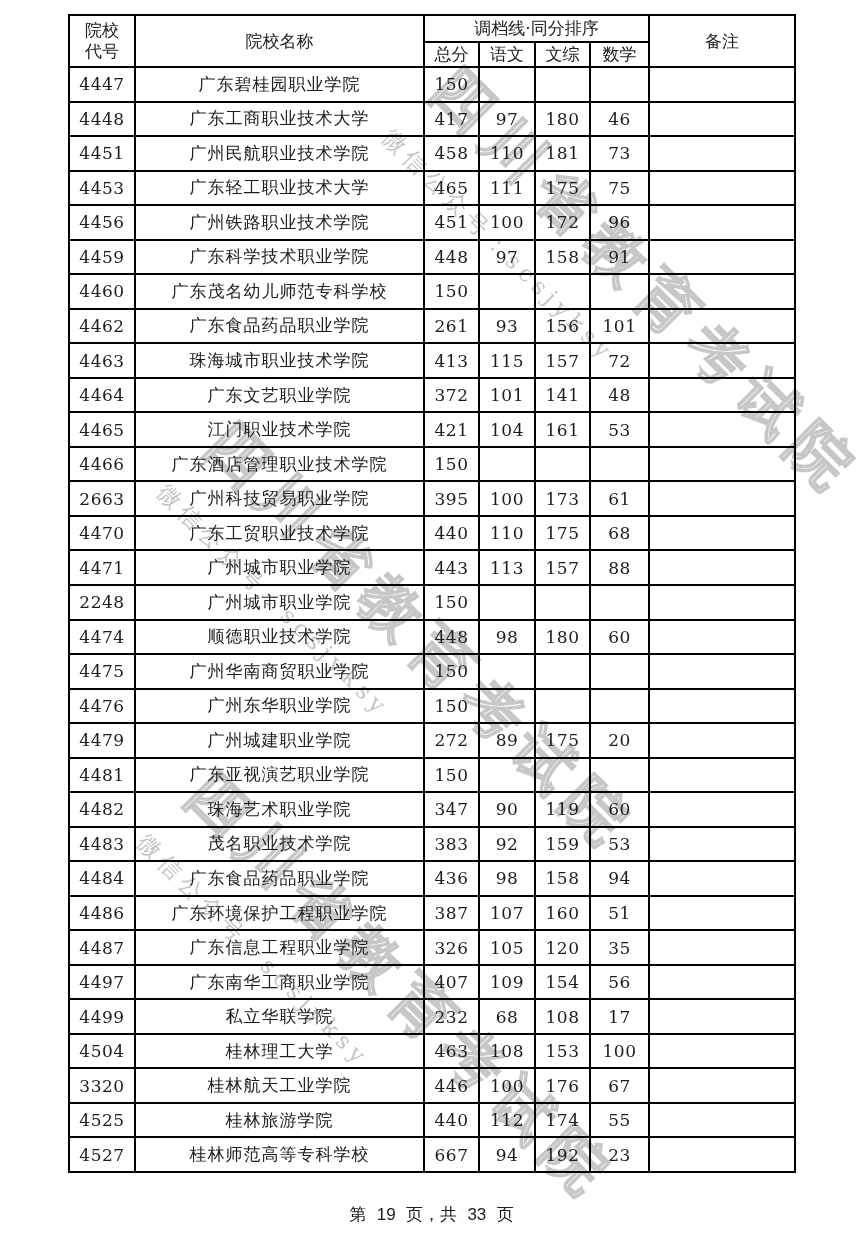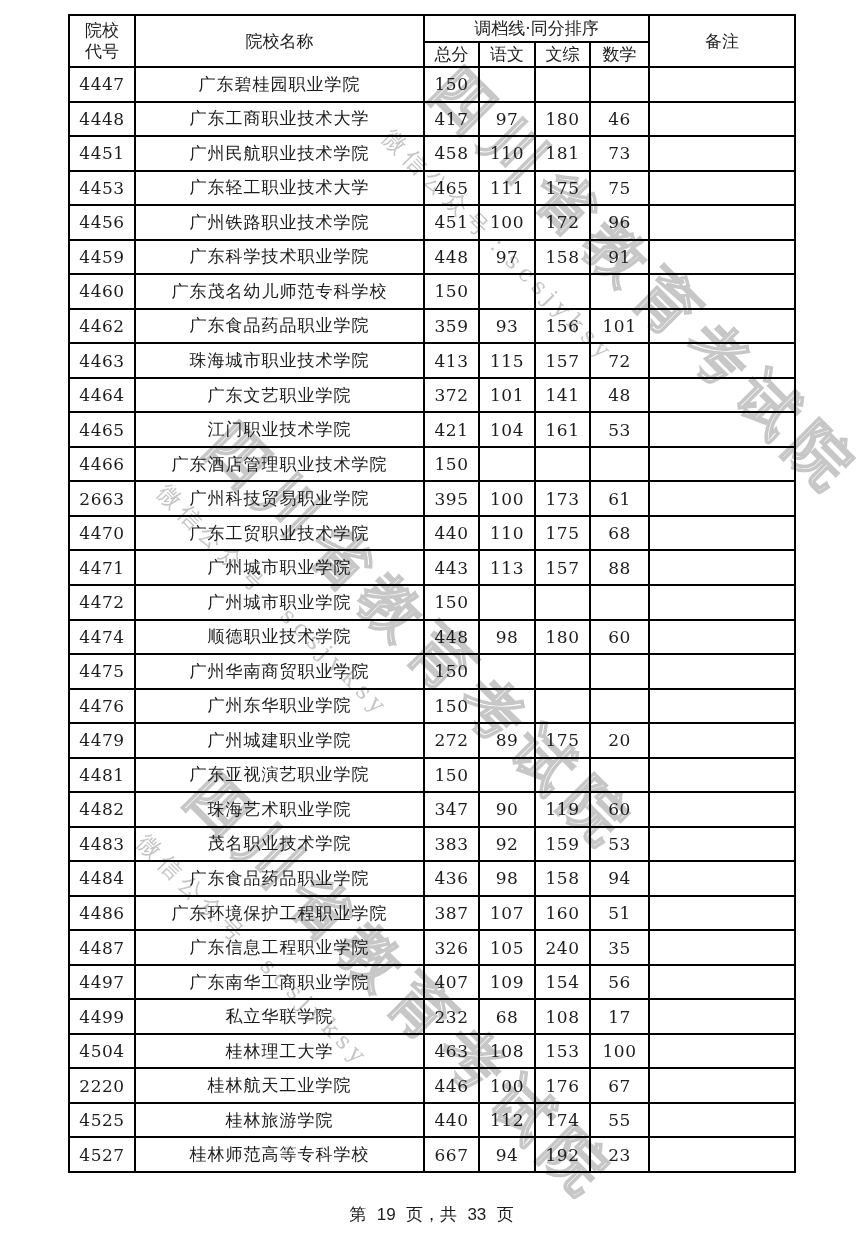--- a/index.html
+++ b/index.html
@@ -190,21 +190,21 @@
           <td class="name-cell">广东茂名幼儿师范专科学校</td>
           <td>150</td>
           <td></td>
           <td></td>
           <td></td>
           <td></td>
         </tr>
         <tr>
           <td>4462</td>
           <td class="name-cell">广东食品药品职业学院</td>
-          <td>359</td>
+          <td>261</td>
           <td>93</td>
           <td>156</td>
           <td>101</td>
           <td></td>
         </tr>
         <tr>
           <td>4463</td>
           <td class="name-cell">珠海城市职业技术学院</td>
           <td>413</td>
           <td>115</td>
@@ -260,21 +260,21 @@
         <tr>
           <td>4471</td>
           <td class="name-cell">广州城市职业学院</td>
           <td>443</td>
           <td>113</td>
           <td>157</td>
           <td>88</td>
           <td></td>
         </tr>
         <tr>
-          <td>4472</td>
+          <td>2248</td>
           <td class="name-cell">广州城市职业学院</td>
           <td>150</td>
           <td></td>
           <td></td>
           <td></td>
           <td></td>
         </tr>
         <tr>
           <td>4474</td>
           <td class="name-cell">顺德职业技术学院</td>
@@ -354,21 +354,21 @@
           <td>107</td>
           <td>160</td>
           <td>51</td>
           <td></td>
         </tr>
         <tr>
           <td>4487</td>
           <td class="name-cell">广东信息工程职业学院</td>
           <td>326</td>
           <td>105</td>
-          <td>240</td>
+          <td>120</td>
           <td>35</td>
           <td></td>
         </tr>
         <tr>
           <td>4497</td>
           <td class="name-cell">广东南华工商职业学院</td>
           <td>407</td>
           <td>109</td>
           <td>154</td>
           <td>56</td>
@@ -386,21 +386,21 @@
         <tr>
           <td>4504</td>
           <td class="name-cell">桂林理工大学</td>
           <td>463</td>
           <td>108</td>
           <td>153</td>
           <td>100</td>
           <td></td>
         </tr>
         <tr>
-          <td>2220</td>
+          <td>3320</td>
           <td class="name-cell">桂林航天工业学院</td>
           <td>446</td>
           <td>100</td>
           <td>176</td>
           <td>67</td>
           <td></td>
         </tr>
         <tr>
           <td>4525</td>
           <td class="name-cell">桂林旅游学院</td>

